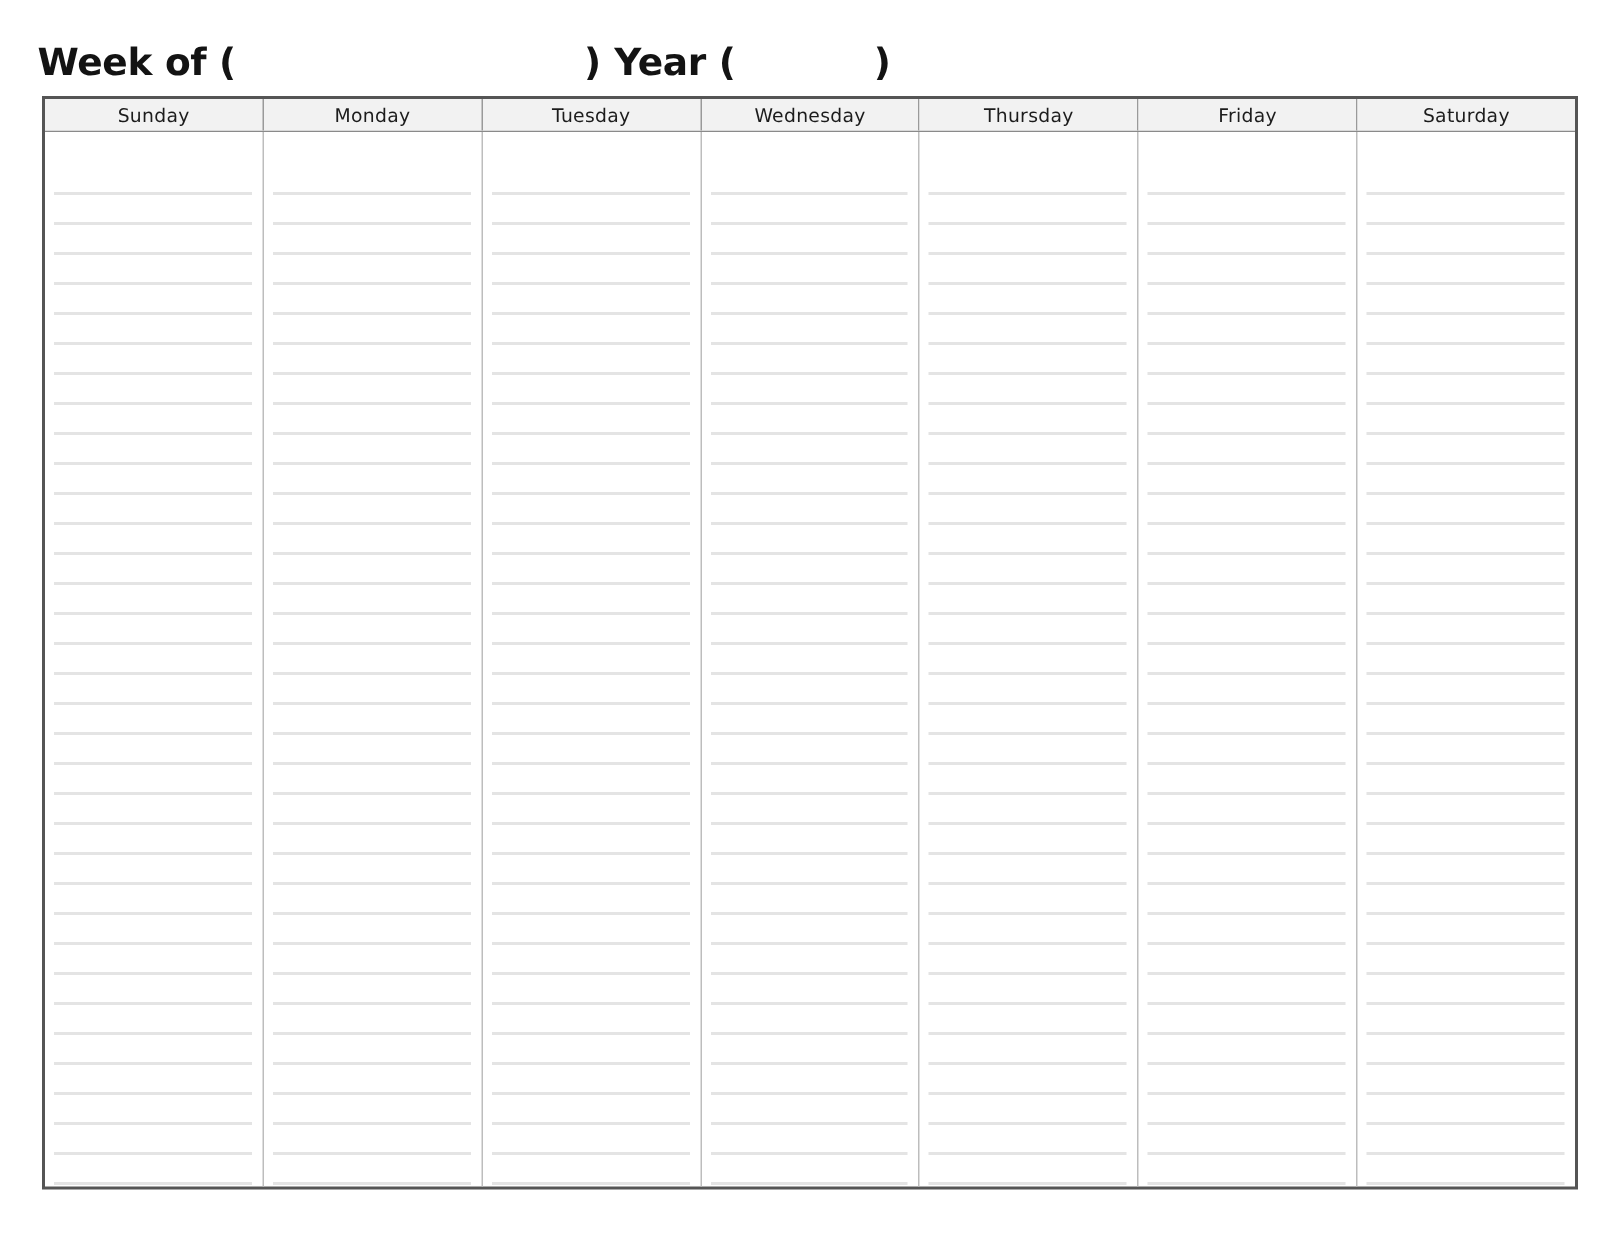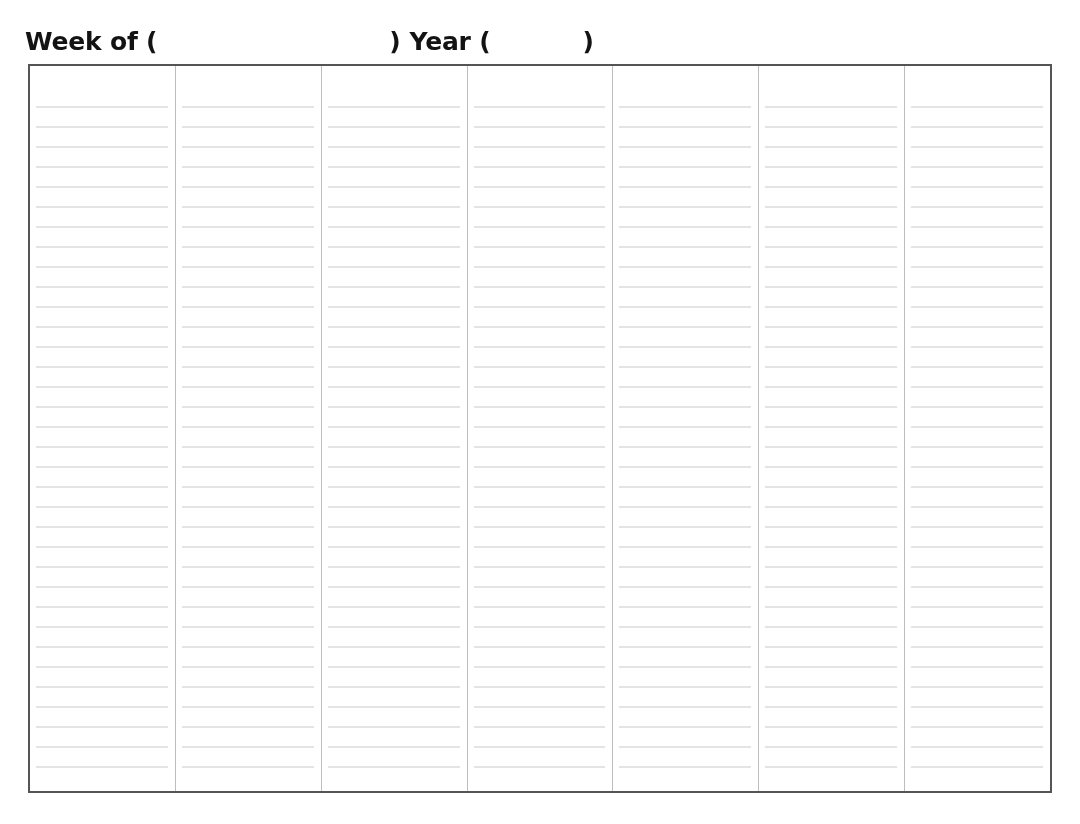--- a/index.html
+++ b/index.html
@@ -134,20 +134,43 @@
     <span class="title-blank-week"></span>
     <span class="title-text">)</span>
     <span class="title-gap"></span>
     <span class="title-text">Year (</span>
     <span class="title-blank-year"></span>
     <span class="title-text">)</span>
   </div>
 
   <div class="planner">
 
+    <div class="head-row">
+      <div class="head-cell">
+        <span>Sunday</span>
+      </div>
+      <div class="head-cell">
+        <span>Monday</span>
+      </div>
+      <div class="head-cell">
+        <span>Tuesday</span>
+      </div>
+      <div class="head-cell">
+        <span>Wednesday</span>
+      </div>
+      <div class="head-cell">
+        <span>Thursday</span>
+      </div>
+      <div class="head-cell">
+        <span>Friday</span>
+      </div>
+      <div class="head-cell">
+        <span>Saturday</span>
+      </div>
+    </div>
 
     <div class="body-row">
       <div class="day-col">
         <div class="lines">
             <div class="rule" style="top: 40px; background: rgb(228, 228, 228);"></div>
             <div class="rule" style="top: 60px; background: rgb(228, 228, 228);"></div>
             <div class="rule" style="top: 80px; background: rgb(228, 228, 228);"></div>
             <div class="rule" style="top: 100px; background: rgb(228, 228, 228);"></div>
             <div class="rule" style="top: 120px; background: rgb(228, 228, 228);"></div>
             <div class="rule" style="top: 140px; background: rgb(228, 228, 228);"></div>

